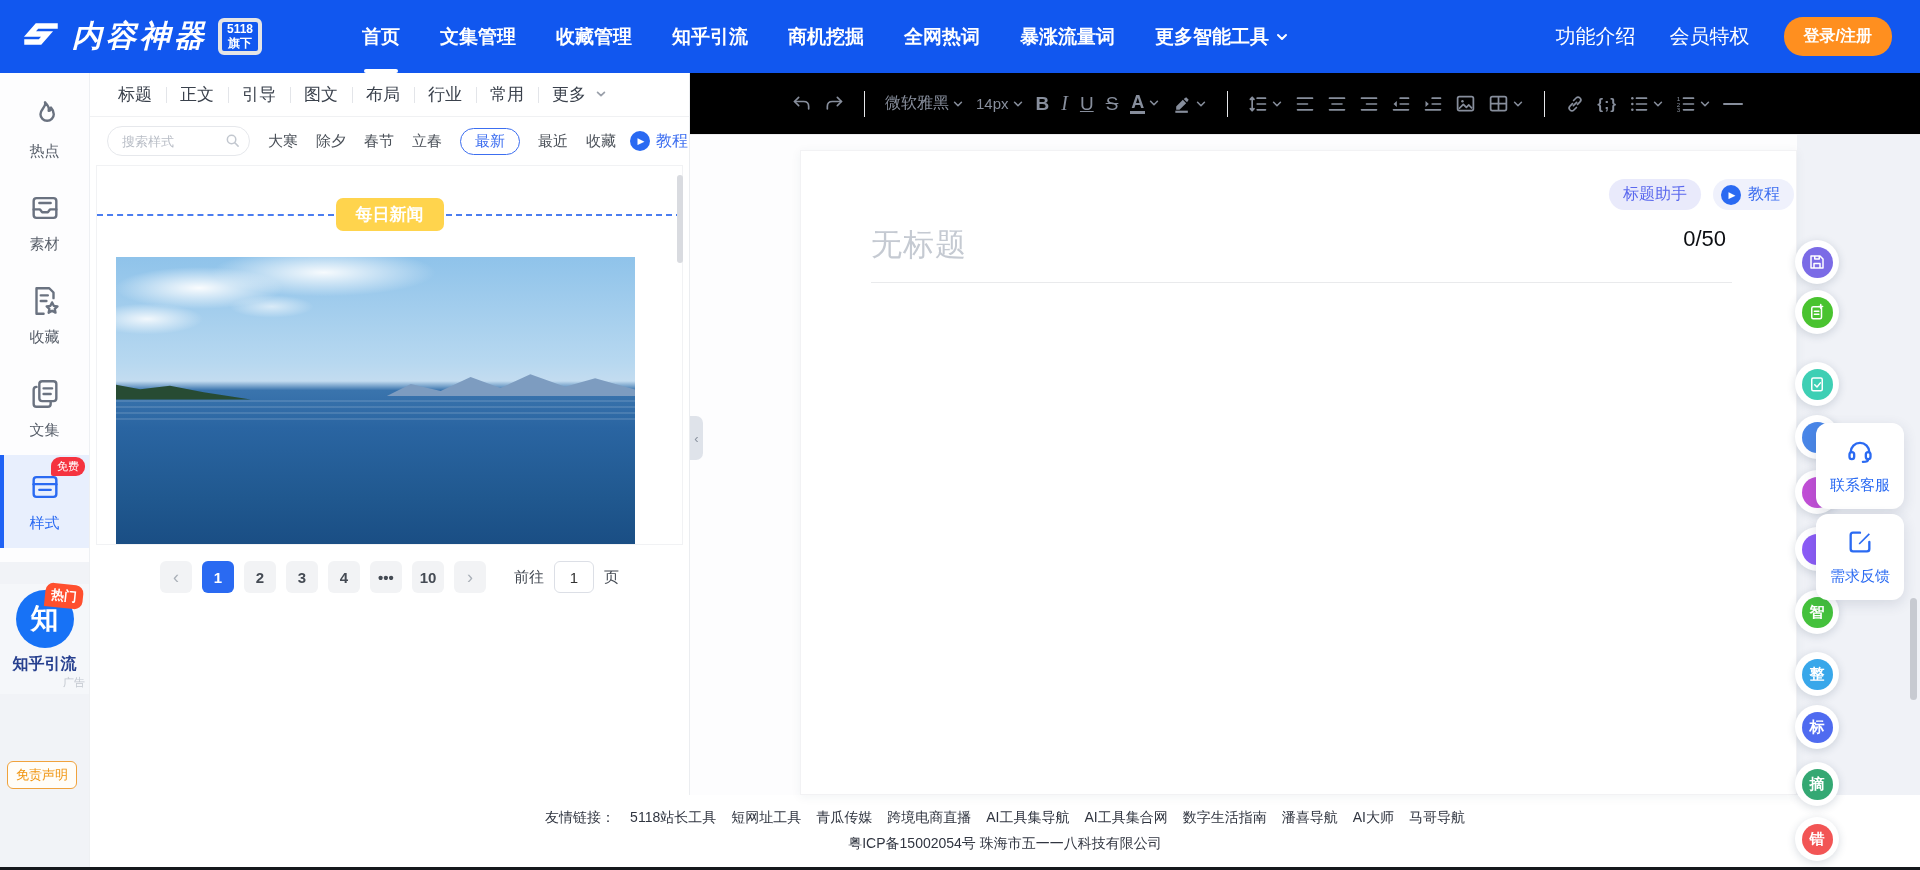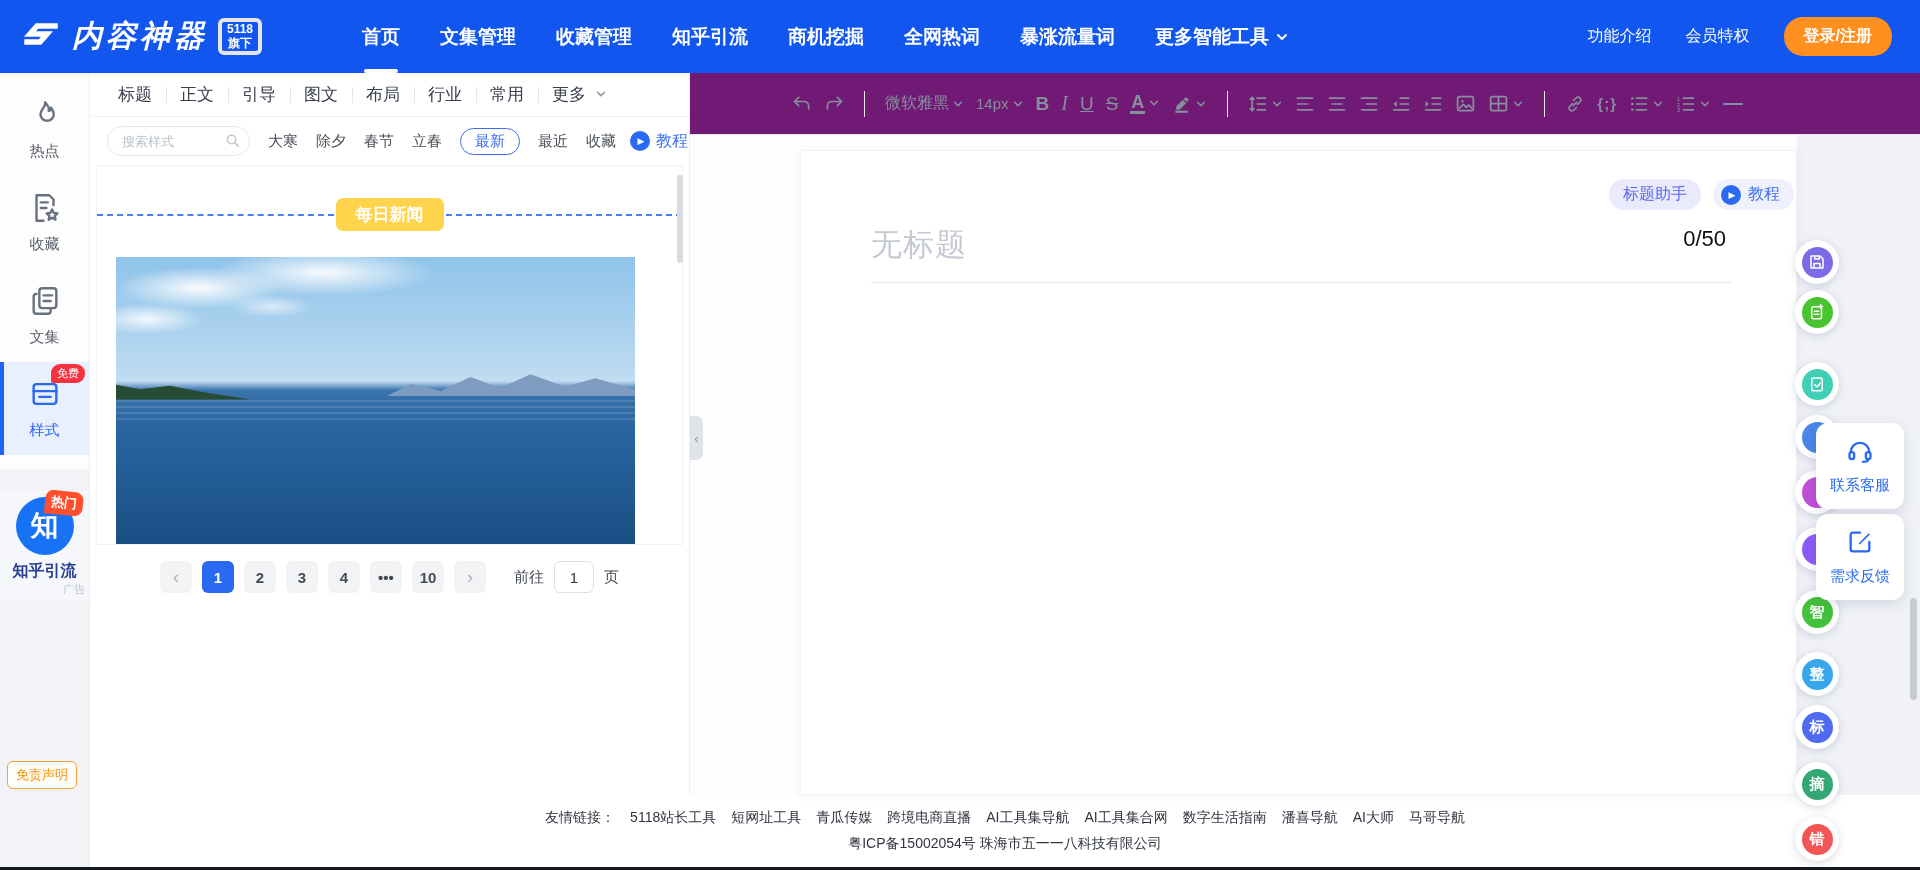--- a/index.html
+++ b/index.html
@@ -11,21 +11,21 @@
   .navbar { height:73px; background:#1157ef; display:flex; align-items:center; padding:0 28px 0 20px; flex-shrink:0; color:#fff; }
   .logo { display:flex; align-items:center; gap:10px; }
   .logo-icon { width:42px; height:42px; display:flex; align-items:center; justify-content:center; }
   .logo-text { font-size:30px; font-weight:700; letter-spacing:4px; font-family:"DejaVu Serif","Liberation Serif",serif; font-style:italic; }
   .logo-badge { border:4px solid #e5e5e5; border-radius:6px; padding:1px 5px; text-align:center; line-height:1.15; font-size:12px; font-weight:700; }
   .nav-items { display:flex; height:100%; margin-left:100px; gap:40px; }
   .nav-item { position:relative; display:flex; align-items:center; font-size:19px; font-weight:700; cursor:pointer; white-space:nowrap; }
   .nav-item.active::after { content:""; position:absolute; left:2px; right:2px; bottom:0; height:4px; background:#fff; border-radius:2px; }
   .nav-item .chev { margin-left:6px; }
   .nav-right { margin-left:auto; display:flex; align-items:center; gap:34px; }
-  .nav-link { font-size:16px; cursor:pointer; }
+  .nav-link { font-size:20px; cursor:pointer; }
   .login-btn { background:#ff8f1f; border:none; color:#fff; font-size:16px; font-weight:700; padding:9px 20px; border-radius:19px; cursor:pointer; font-family:inherit; }
   .chev { display:inline-flex; }
 
   
   .main { flex:1; display:flex; min-height:0; }
   .right-col { flex:1; display:flex; flex-direction:column; min-width:0; }
   .content { flex:1; display:flex; min-height:0; }
 
   
   .sidebar { width:90px; flex-shrink:0; background:#f1f3f7; display:flex; flex-direction:column; border-right:1px solid #eef0f3; position:relative; }
@@ -81,21 +81,21 @@
   .pagination { display:flex; align-items:center; justify-content:center; gap:10px; margin-top:16px; }
   .pg-btn { min-width:32px; height:32px; border-radius:6px; background:#f2f3f5; color:#454b54; font-size:15px; font-weight:700; display:flex; align-items:center; justify-content:center; cursor:pointer; padding:0 6px; }
   .pg-btn.nav-arrow { color:#aab0b8; font-size:18px; font-weight:400; }
   .pg-btn.active { background:#2a6af2; color:#fff; }
   .pg-goto { display:flex; align-items:center; gap:10px; margin-left:18px; font-size:15px; color:#454b54; }
   .pg-input { width:40px; height:32px; border:1px solid #dcdfe6; border-radius:6px; text-align:center; font-size:15px; color:#333; outline:none; font-family:inherit; }
   .collapse-handle { position:absolute; left:690px; top:416px; width:13px; height:44px; background:#dfe3ea; border-radius:0 7px 7px 0; display:flex; align-items:center; justify-content:center; color:#8b93a0; font-size:13px; cursor:pointer; z-index:5; }
 
   
   .editor { flex:1; display:flex; flex-direction:column; min-width:0; }
-  .toolbar { height:62px; border-bottom:1px solid #ececee; display:flex; align-items:center; padding-left:96px; color:#878e9c; flex-shrink:0; background:#701a75; }
+  .toolbar { height:62px; border-bottom:1px solid #ececee; display:flex; align-items:center; padding-left:96px; color:#878e9c; flex-shrink:0; background:#000000; }
   .tbtn { display:flex; align-items:center; gap:3px; padding:6px; border-radius:4px; cursor:pointer; color:#878e9c; }
   .tbtn + .tbtn { margin-left:0; }
   .tdiv { width:1px; height:26px; background:#e5e7ea; margin:0 14px; }
   .tletter { font-size:19px; font-weight:700; }
   .tletter.it { font-family:"Liberation Serif","DejaVu Serif",serif; font-style:italic; font-weight:400; font-size:20px; }
   .tletter.ul { text-decoration:underline; font-weight:400; }
   .tletter.st { text-decoration:line-through; font-weight:400; }
   .aletter { font-size:18px; font-weight:700; border-bottom:3px solid #878e9c; line-height:1.05; padding:0 1px; }
   .fname { font-size:16px; }
   .fsize { font-size:15px; }
@@ -176,20 +176,28 @@
     <aside class="sidebar">
       <div class="side-menu">
         <div class="side-item">
           <span><svg width="34" height="34" viewBox="0 0 24 24" fill="none" stroke-width="1.7" stroke-linecap="round" stroke-linejoin="round">
                 <path d="M12 3c1.2 3-3.2 4.8-3.2 8.4a4.7 4.7 0 0 0 9.4 0c0-2-0.9-3.4-2-4.6 0 1.6-0.9 2.2-1.6 2.3C15.2 7 14 5 12 3z"></path>
               </svg></span>
           <span class="slabel">热点</span>
         </div>
         <div class="side-item">
           <span><svg width="34" height="34" viewBox="0 0 24 24" fill="none" stroke-width="1.7" stroke-linecap="round" stroke-linejoin="round">
+                <rect x="4" y="5" width="16" height="14" rx="2"></rect>
+                <path d="M4 13h4.5l1.5 2h4l1.5-2H20"></path>
+                <path d="M8 8.5h8"></path>
+              </svg></span>
+          <span class="slabel">素材</span>
+        </div>
+        <div class="side-item">
+          <span><svg width="34" height="34" viewBox="0 0 24 24" fill="none" stroke-width="1.7" stroke-linecap="round" stroke-linejoin="round">
                 <path d="M18 10V6l-3-3H6v18h5"></path>
                 <path d="M9 8h5M9 12h4"></path>
                 <path d="M17 13l1.2 2.4 2.6.4-1.9 1.8.5 2.6-2.4-1.3-2.4 1.3.5-2.6-1.9-1.8 2.6-.4z"></path>
               </svg></span>
           <span class="slabel">收藏</span>
         </div>
         <div class="side-item">
           <span><svg width="34" height="34" viewBox="0 0 24 24" fill="none" stroke-width="1.7" stroke-linecap="round" stroke-linejoin="round">
                 <rect x="8" y="3" width="12" height="14" rx="2"></rect>
                 <path d="M16 17v2a2 2 0 0 1-2 2H6a2 2 0 0 1-2-2V9a2 2 0 0 1 2-2"></path>

